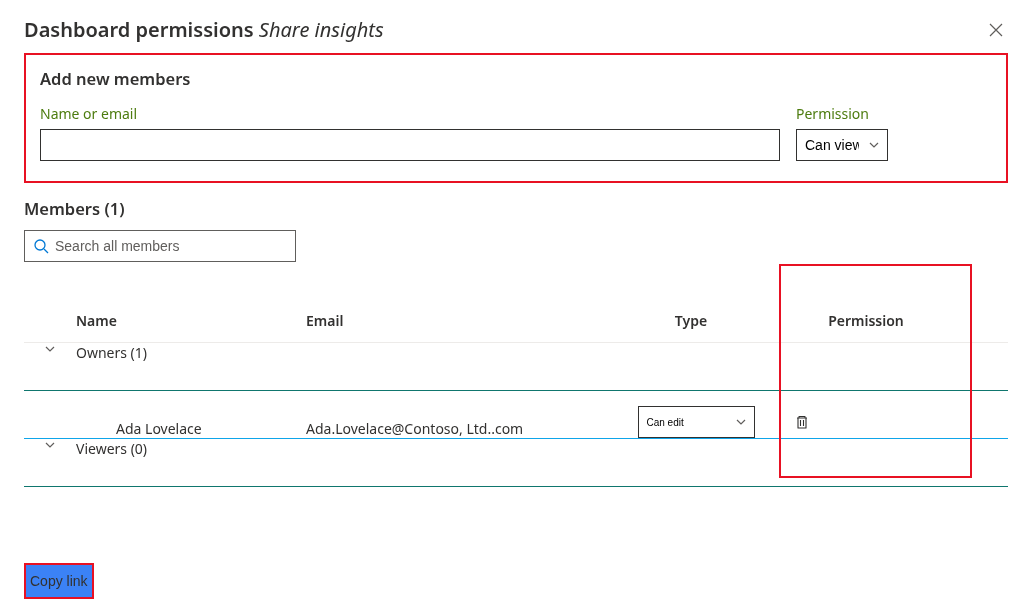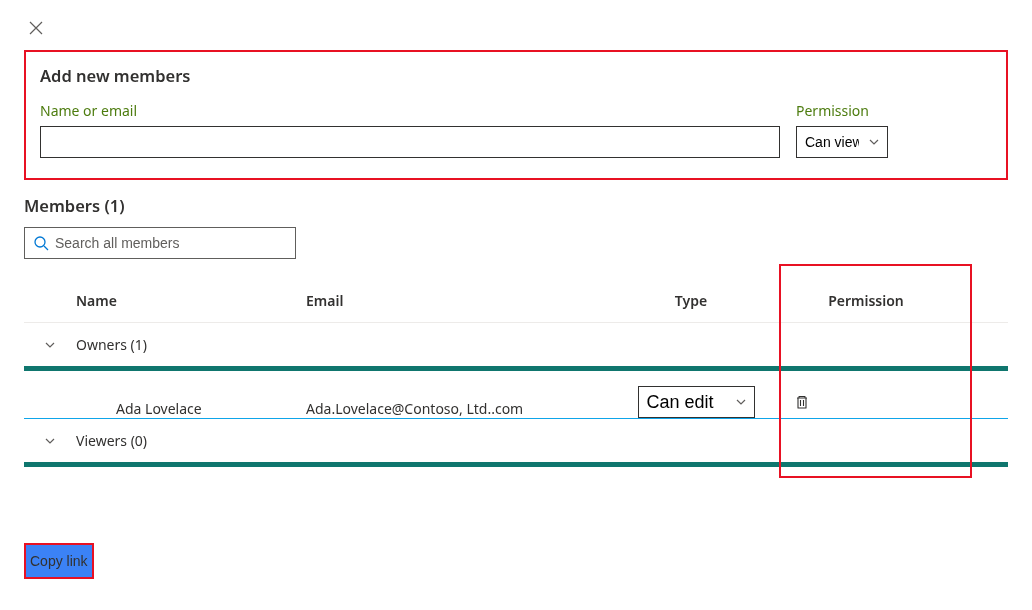--- a/index.html
+++ b/index.html
@@ -12,50 +12,53 @@
 .sec-title{font-size:16.5px;font-weight:600;margin-bottom:14px}
 .add-row{display:flex;gap:16px;align-items:flex-end}
 .fld{display:flex;flex-direction:column}
 .fld label{font-size:14px;font-weight:400;margin-bottom:6px;color:#4d7c0f}
 .input-lg{width:740px;height:32px;border:1px solid #323130;padding:0 8px;font-size:14px}
 .sel{width:92px;height:32px;border:1px solid #323130;padding:0 28px 0 8px;font-size:14px;background:#fff;appearance:none;position:relative}
 .sel-wrap{position:relative}
 .sel-chevron{position:absolute;right:8px;top:50%;transform:translateY(-50%);pointer-events:none}
 .add-btn{width:84px;height:32px;background:#f3f2f1;border:none;color:#a19f9d;font-size:14px;cursor:default}
 .members-hdr{font-size:16.5px;font-weight:600;margin-bottom:10px}
-.search-wrap{display:flex;align-items:center;gap:6px;border:1px solid #605e5c;width:272px;height:32px;padding:12px 8px;margin-bottom:20px}
+.search-wrap{display:flex;align-items:center;gap:6px;border:1px solid #605e5c;width:272px;height:32px;padding:12px 8px;margin-bottom:37px}
 .search-inp{border:none;outline:none;font-size:14px;flex:1;color:#323130}
 .search-inp::placeholder{color:#605e5c}
 .table{width:100%}
 .thead{display:flex;align-items:center;font-weight:600;padding:12px 0;border-bottom:1px solid #edebe9}
 .col-toggle{width:52px}
 .col-name{width:230px}
 .col-email{width:300px}
 .col-type{width:170px;text-align:center}
 .col-perm{width:180px;text-align:center}
 .col-del{width:50px}
-.group-row{display:flex;align-items:center;height:48px;border-bottom:5px solid #0f766e}
+.group-row{display:flex;align-items:flex-start;height:48px;border-bottom:1px solid #0f766e}
 .group-row .chev{width:52px;display:flex;justify-content:center;cursor:pointer}
 .group-label{font-size:14px}
 .data-row{display:flex;align-items:flex-end;height:48px;border-bottom:1px solid #0ea5e9}
 .data-row .col-name{padding-left:40px}
 .perm-box{position:relative}
-.perm-sel{width:117px;height:32px;border:1px solid #323130;padding:0 28px 0 8px;font-size:18px;background:#fff;appearance:none}
+.perm-sel{width:117px;height:32px;border:1px solid #323130;padding:0 28px 0 8px;font-size:10px;background:#fff;appearance:none}
 .perm-col-wrap{border:2px solid #e81123;padding:0;position:absolute;top:264px;left:779px;width:193px;height:214px;pointer-events:none}
 .trash-btn{background:transparent;border:none;cursor:pointer;color:#323130;display:flex;align-items:center;justify-content:center;width:32px;height:32px}
 .copy-link{display:inline-block;border:2px solid #e81123;margin-top:76px}
 .copy-link-btn{background:#3b82f6;border:none;padding:8px 4px;font-size:14px;cursor:pointer;color:#323130}
 svg{display:block}
 </style>
 </head>
 <body>
 
 
 
 <div class="header-row">
+  <div class="hdr">
+    <span>Dashboard permissions </span><span class="sub">Share insights</span>
+  </div>
   <button class="close-btn">
     <svg width="14" height="14" viewBox="0 0 14 14">
         <path d="M1 1 L13 13 M13 1 L1 13" stroke="#605e5c" stroke-width="1.2" fill="none"></path>
       </svg>
   </button>
 </div>
 
 <div class="red-box">
   <div class="sec-title">Add new members</div>
   <div class="add-row">

